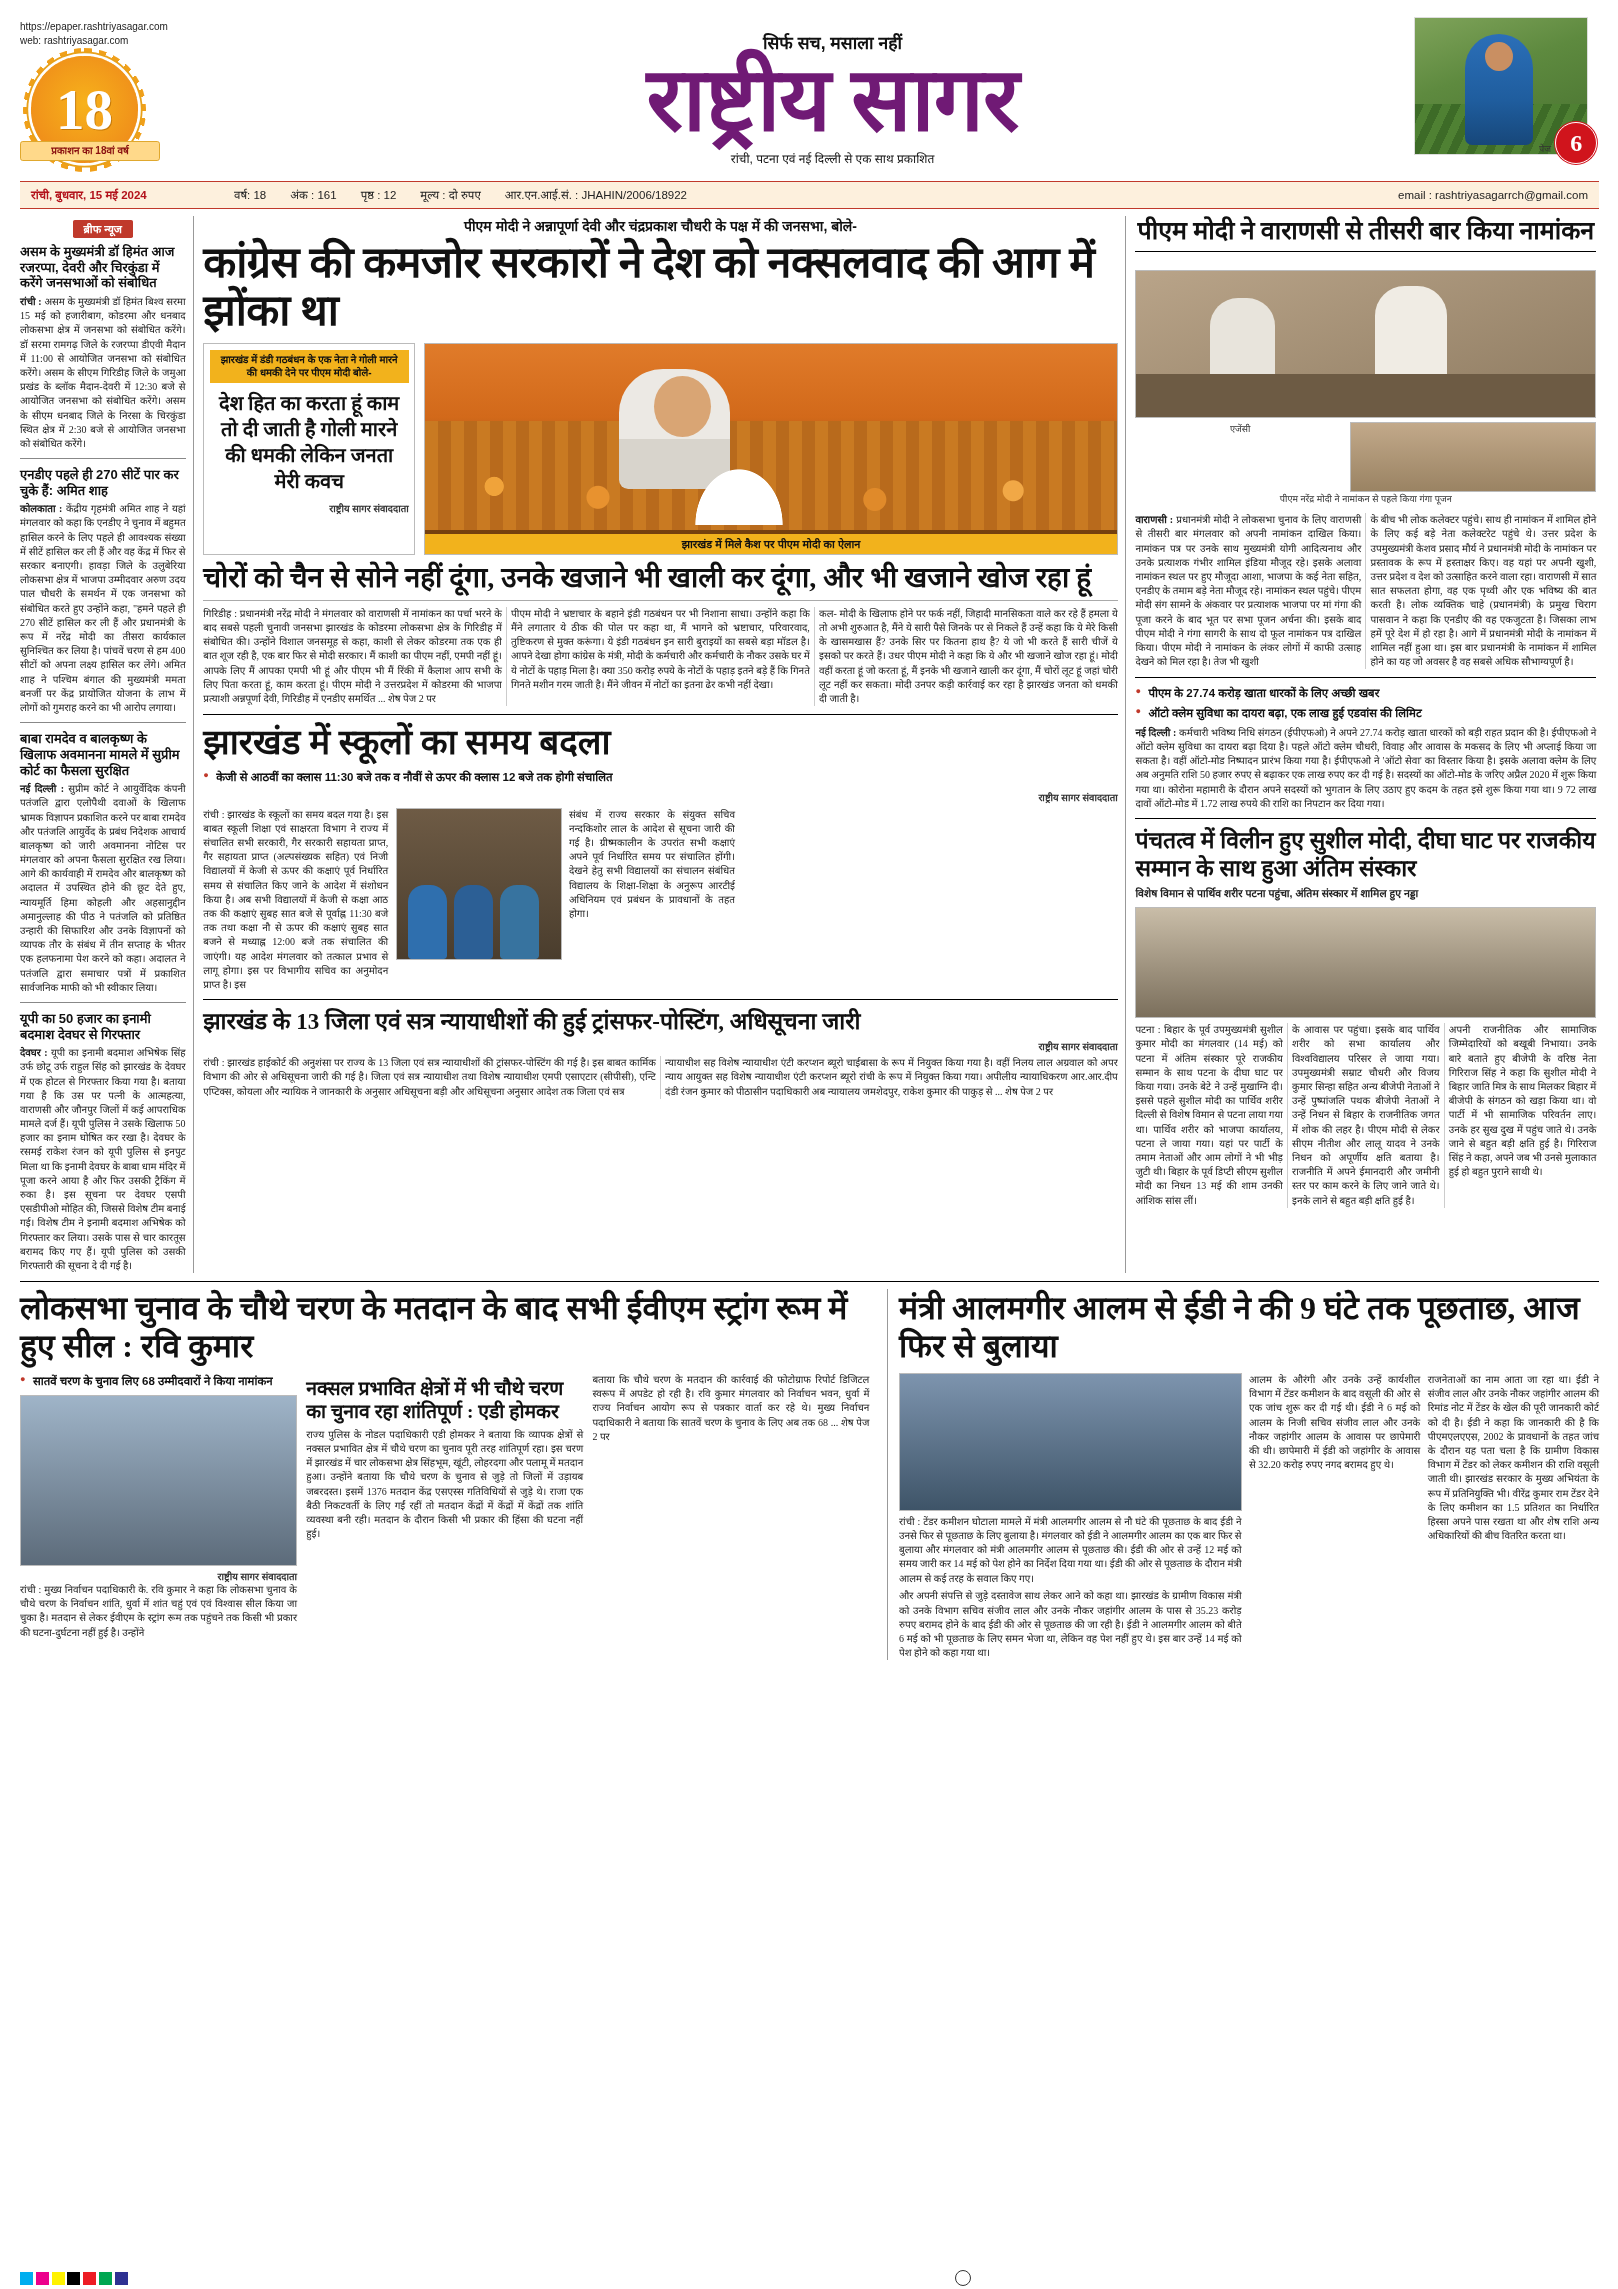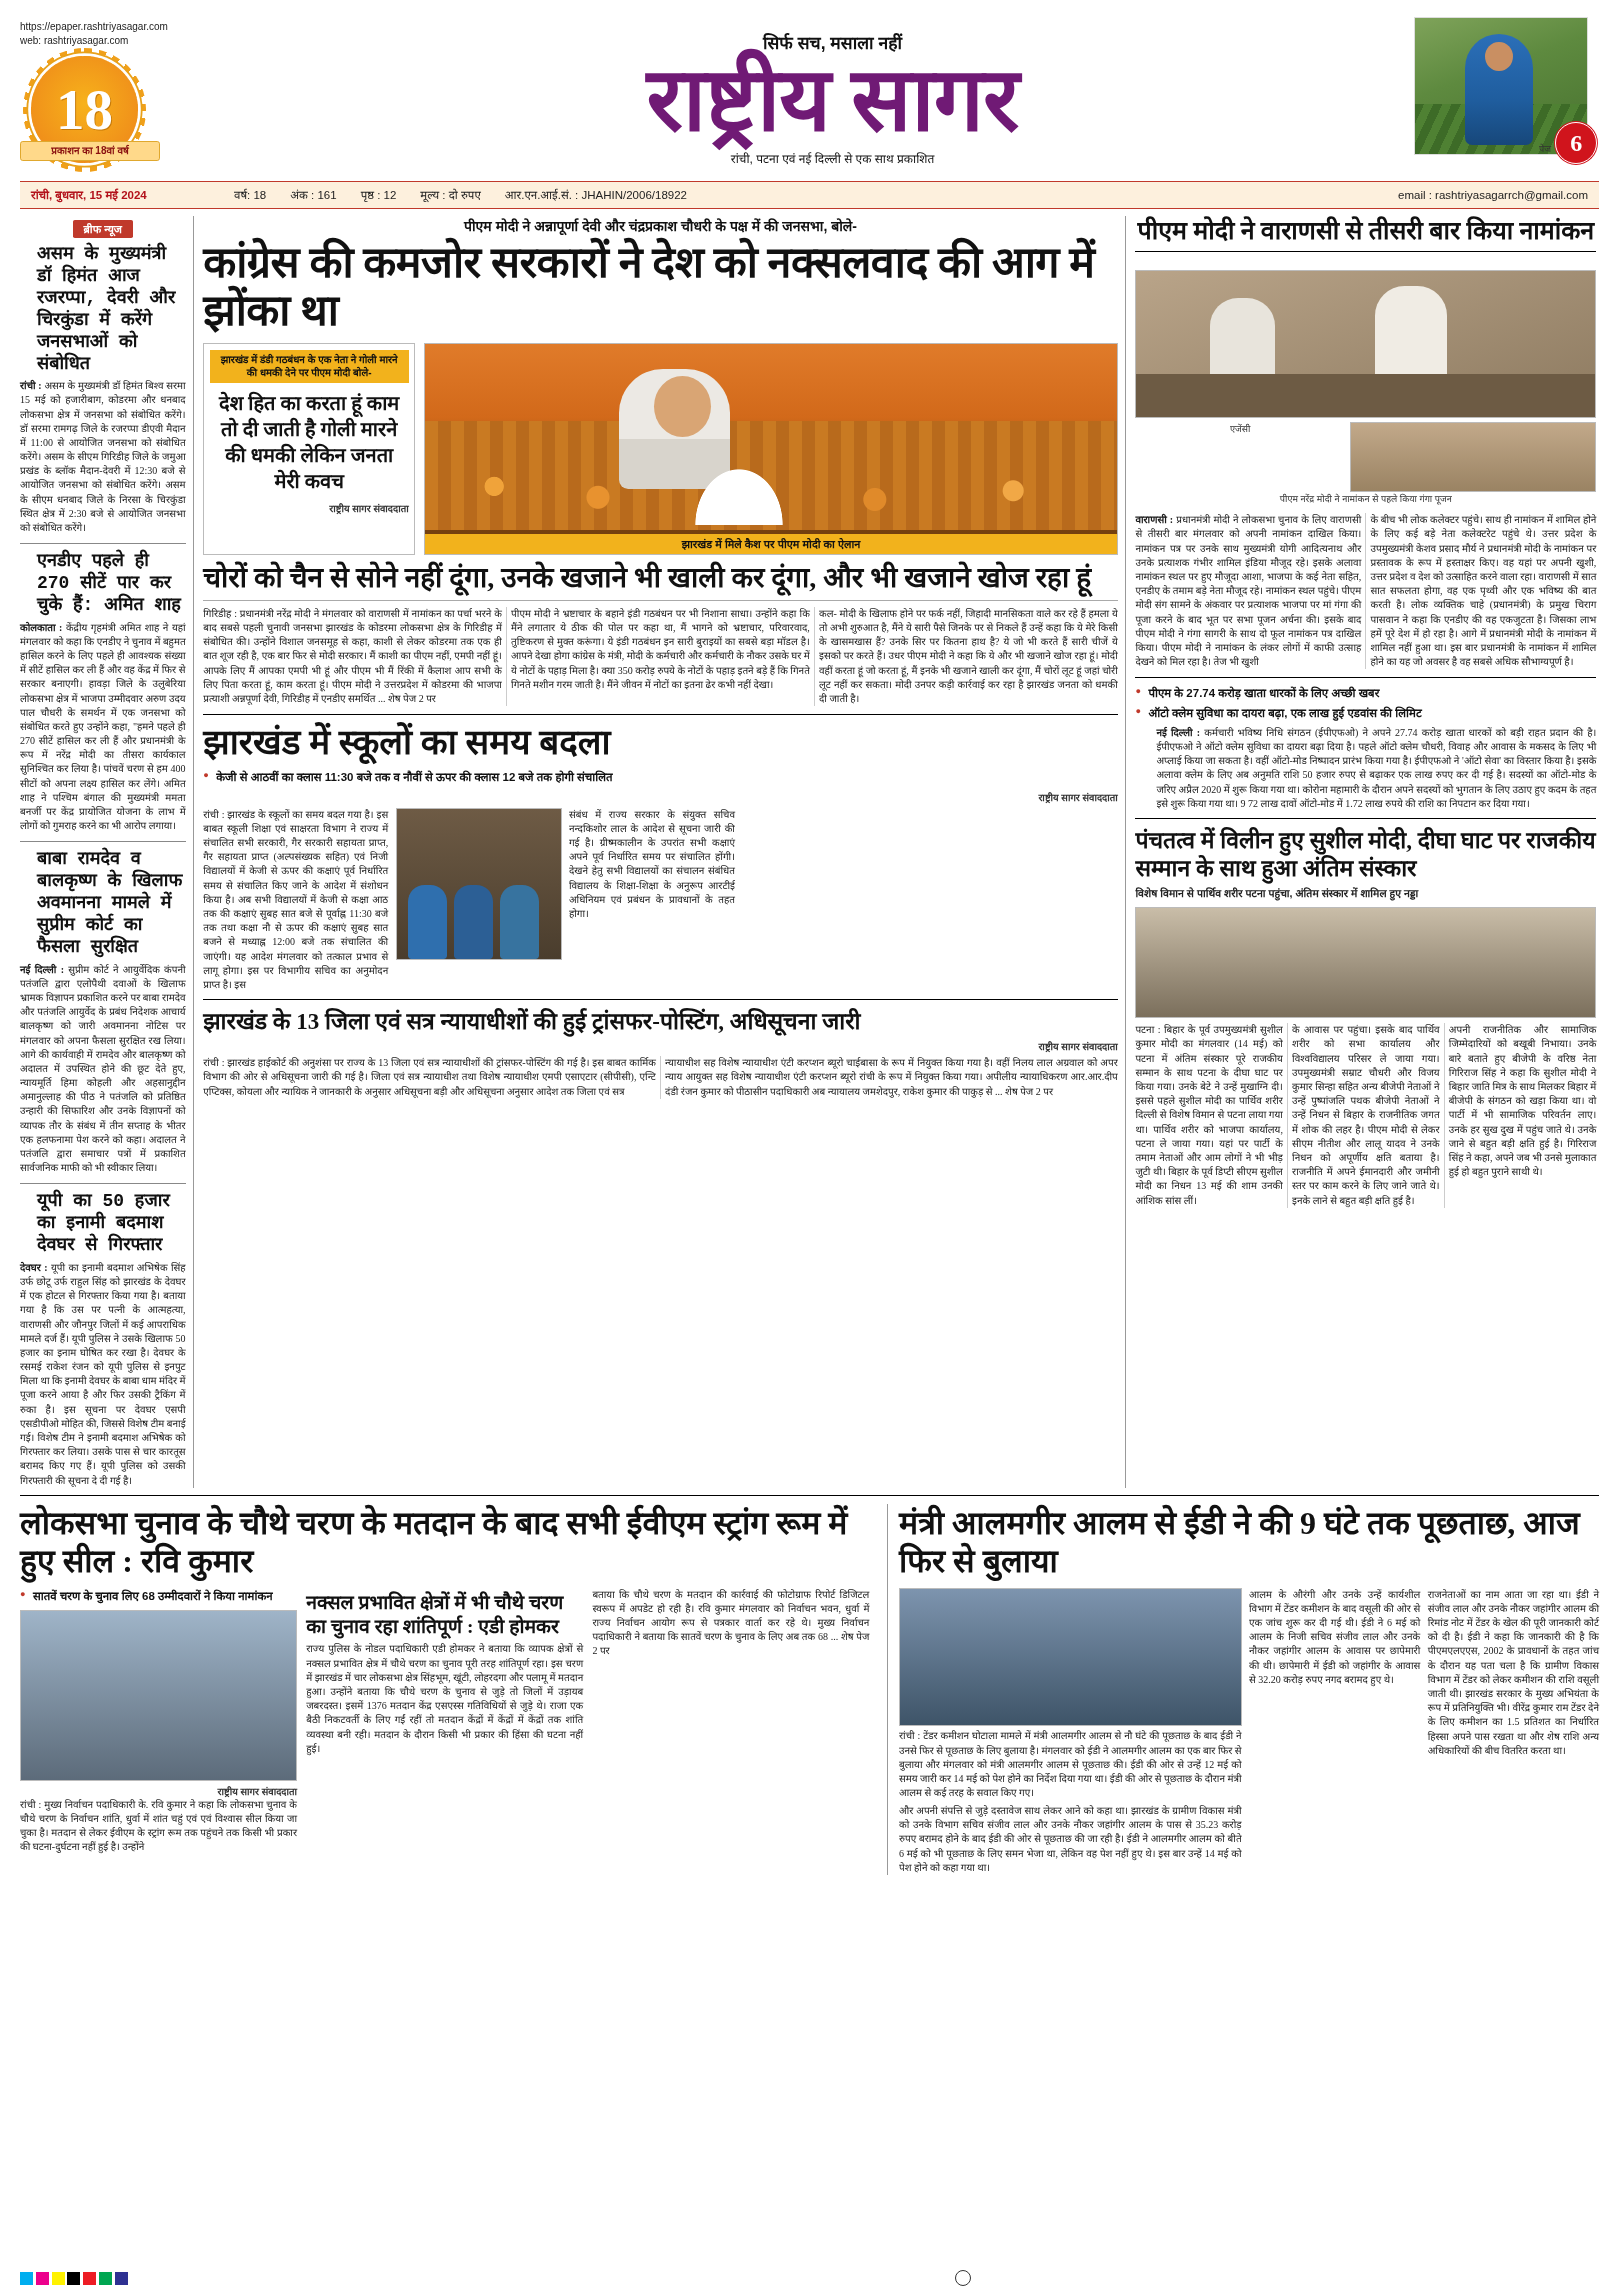--- a/index.html
+++ b/index.html
@@ -175,24 +175,23 @@
 
   .kicker-box {
     display:inline-block;
     background:#c0392b; color:#fff;
     font-family:"Liberation Sans",sans-serif;
     font-size:11px; font-weight:bold;
     padding:1.8px 11px; border-radius:1.8px;
     margin: 3.7px 0 5.5px 0;
   }
   .brief-head {
-    font-family:Liberation Mono, monospace;
-    font-weight:bold; font-size:18px; line-height:1.22;
+    font-family:Liberation Sans, sans-serif;
+    font-weight:bold; font-size:13px; line-height:1.22;
     margin-bottom:3.7px;
-    margin-left:17px;
   }
   .body-txt {
     font-family:"Liberation Serif",serif;
     font-size:10px; line-height:1.42; text-align:justify;
     color:#1a1a1a;
   }
   .body-txt .place { font-weight:bold; }
   .divider { border-top:0.9px solid #888; margin:7.4px 0 7.4px 0;}
 
   .lead-kicker {
@@ -503,21 +502,21 @@
           <span>प्रधानमंत्री मोदी ने लोकसभा चुनाव के लिए वाराणसी से तीसरी बार मंगलवार को अपनी नामांकन दाखिल किया। नामांकन पत्र पर उनके साथ मुख्यमंत्री योगी आदित्यनाथ और उनके प्रत्याशक गंभीर शामिल इंडिया मौजूद रहे। इसके अलावा नामांकन स्थल पर हुए मौजूदा आशा, भाजपा के कई नेता सहित, एनडीए के तमाम बड़े नेता मौजूद रहे। नामांकन स्थल पहुंचे। पीएम मोदी संग सामने के अंकवार पर प्रत्याशक भाजपा पर मां गंगा की पूजा करने के बाद भूत पर सभा पूजन अर्चना की। इसके बाद पीएम मोदी ने गंगा सागरी के साथ दो फूल नामांकन पत्र दाखिल किया। पीएम मोदी ने नामांकन के लंकर लोगों में काफी उत्साह देखने को मिल रहा है। तेज भी खुशी</span>
         </div>
         <div class="body-txt">के बीच भी लोक कलेक्टर पहुंचे। साथ ही नामांकन में शामिल होने के लिए कई बड़े नेता कलेक्टरेट पहुंचे थे। उत्तर प्रदेश के उपमुख्यमंत्री केशव प्रसाद मौर्य ने प्रधानमंत्री मोदी के नामांकन पर प्रस्तावक के रूप में हस्ताक्षर किए। वह यहां पर अपनी खुशी, उत्तर प्रदेश व देश को उत्साहित करने वाला रहा। वाराणसी में सात सात सफलता होगा, वह एक पृथ्वी और एक भविष्य की बात करती है। लोक व्यक्तिक चाहे (प्रधानमंत्री) के प्रमुख चिराग पासवान ने कहा कि एनडीए की वह एकजुटता है। जिसका लाभ हमें पूरे देश में हो रहा है। आगे में प्रधानमंत्री मोदी के नामांकन में शामिल नहीं हुआ था। इस बार प्रधानमंत्री के नामांकन में शामिल होने का यह जो अवसर है वह सबसे अधिक सौभाग्यपूर्ण है।</div>
       </div>
 
       <div class="black-sep"></div>
 
       <div>
         <div class="bullet-line">पीएम के 27.74 करोड़ खाता धारकों के लिए अच्छी खबर</div>
         <div class="bullet-line" style="margin-top:3.7px;">ऑटो क्लेम सुविधा का दायरा बढ़ा, एक लाख हुई एडवांस की लिमिट</div>
-        <div class="body-txt" style="margin-top:3.7px;margin-left:21px;">
+        <div class="body-txt" style="margin-top:3.7px;">
           <span class="place">नई दिल्ली :</span>
           <span>कर्मचारी भविष्य निधि संगठन (ईपीएफओ) ने अपने 27.74 करोड़ खाता धारकों को बड़ी राहत प्रदान की है। ईपीएफओ ने ऑटो क्लेम सुविधा का दायरा बढ़ा दिया है। पहले ऑटो क्लेम चौधरी, विवाह और आवास के मकसद के लिए भी अप्लाई किया जा सकता है। वहीं ऑटो-मोड निष्पादन प्रारंभ किया गया है। ईपीएफओ ने 'ऑटो सेवा' का विस्तार किया है। इसके अलावा क्लेम के लिए अब अनुमति राशि 50 हजार रुपए से बढ़ाकर एक लाख रुपए कर दी गई है। सदस्यों का ऑटो-मोड के जरिए अप्रैल 2020 में शुरू किया गया था। कोरोना महामारी के दौरान अपने सदस्यों को भुगतान के लिए उठाए हुए कदम के तहत इसे शुरू किया गया था। 9 72 लाख दावों ऑटो-मोड में 1.72 लाख रुपये की राशि का निपटान कर दिया गया।</span>
         </div>
       </div>
 
       <div class="black-sep"></div>
 
       <div>
         <div class="sub-head-sm">पंचतत्व में विलीन हुए सुशील मोदी, दीघा घाट पर राजकीय सम्मान के साथ हुआ अंतिम संस्कार</div>
         <div class="deck">विशेष विमान से पार्थिव शरीर पटना पहुंचा, अंतिम संस्कार में शामिल हुए नड्डा</div>

